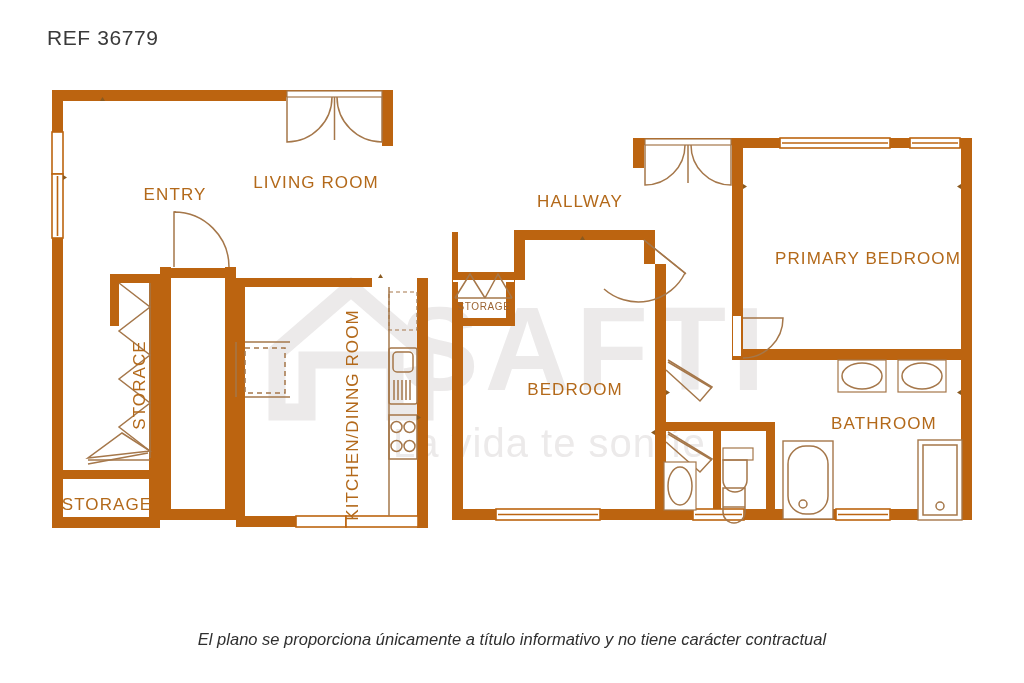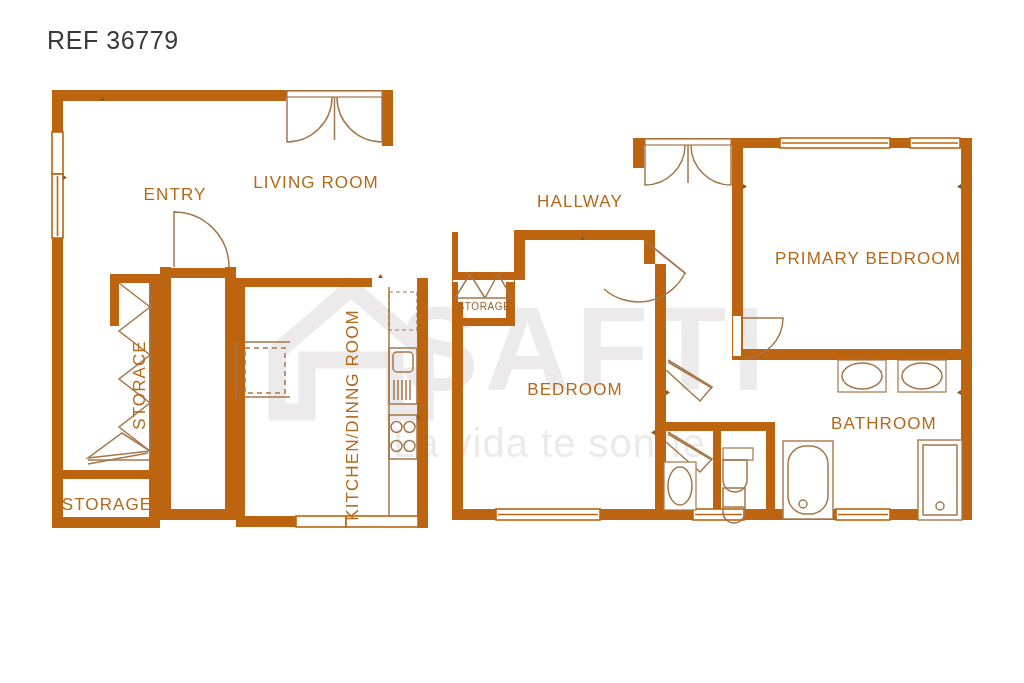--- a/index.html
+++ b/index.html
@@ -17,21 +17,21 @@
   #page {
     position: relative;
     width: 1024px;
     height: 683px;
     background: #ffffff;
   }
   #ref-title {
     position: absolute;
     left: 47px;
     top: 26px;
-    font-size: 25px;
+    font-size: 21px;
     font-weight: 400;
     letter-spacing: 0.6px;
     color: #3a3a3a;
     font-family: "Liberation Sans", sans-serif;
   }
   #disclaimer {
     position: absolute;
     left: 0;
     top: 630px;
     width: 1024px;
@@ -314,14 +314,15 @@
       <text class="rm-label" x="145" y="325" text-anchor="middle" transform="rotate(-90 145 325)">STORACE</text>
       <text class="rm-label" x="107" y="450" text-anchor="middle">STORAGE</text>
       <text class="rm-label-sm" x="484" y="250" text-anchor="middle">STORAGE</text>
       <text class="rm-label" x="575" y="335" text-anchor="middle">BEDROOM</text>
       <text class="rm-label" x="868" y="204" text-anchor="middle">PRIMARY BEDROOM</text>
       <text class="rm-label" x="884" y="369" text-anchor="middle">BATHROOM</text>
     </g>
 
   </svg>
 
+  <div id="disclaimer">El plano se proporciona únicamente a título informativo y no tiene carácter contractual</div>
 
 </div>
 
 </body></html>

